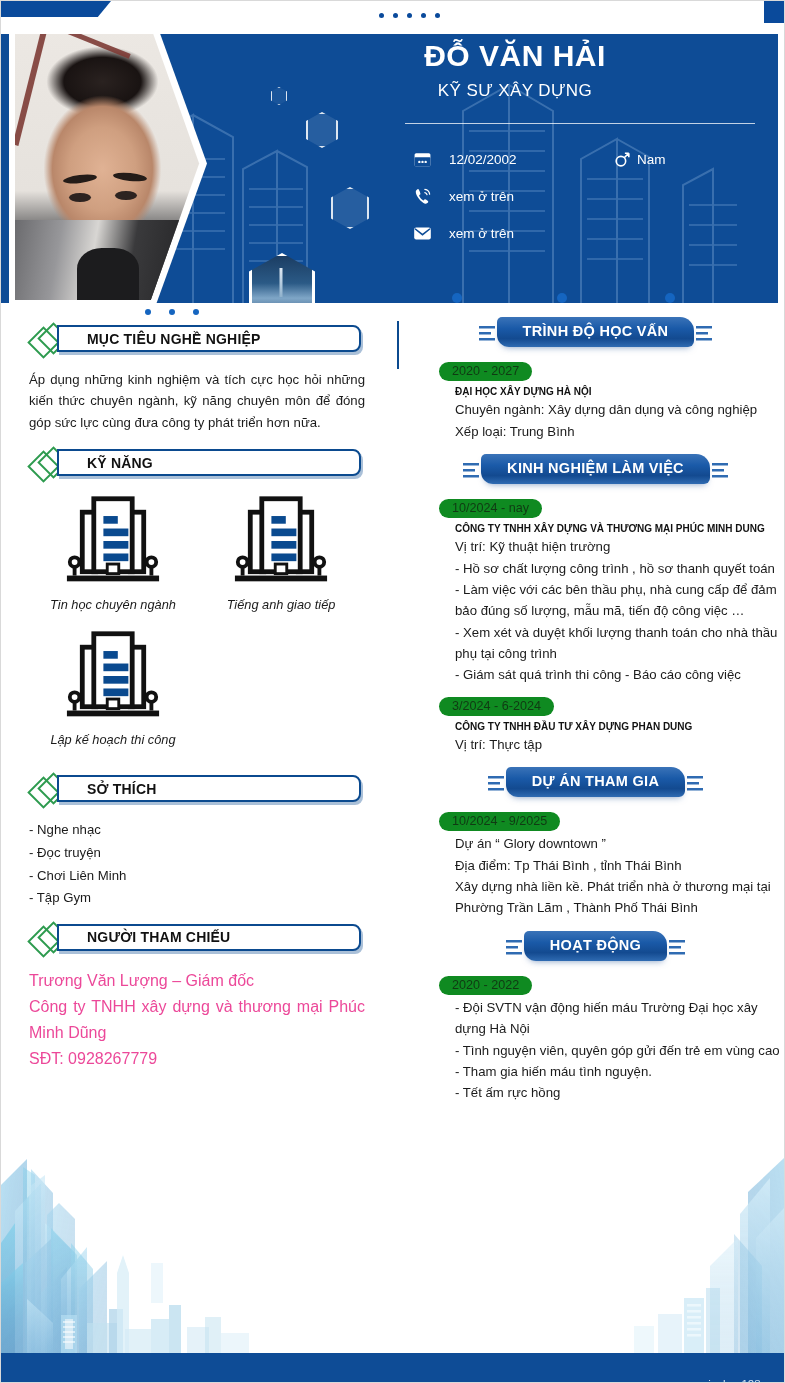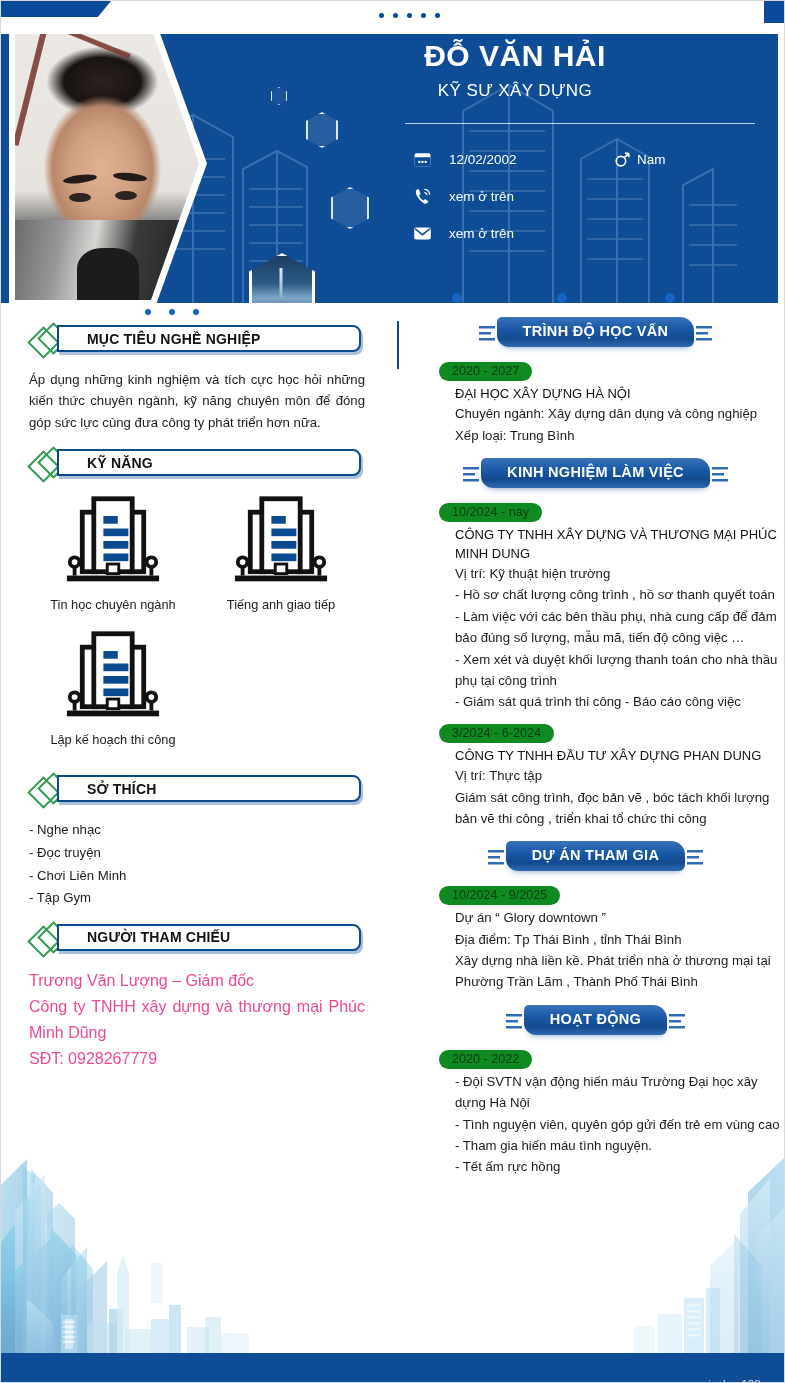--- a/index.html
+++ b/index.html
@@ -135,21 +135,21 @@
   }
   .lsec .dia i.a { left: 3px; top: 8px; }
   .lsec .dia i.b { left: 13px; top: 4px; }
 
   .ltext { font-size: 13.2px; line-height: 1.62; text-align: justify; color: #1b1b1b; margin-bottom: 16px; }
   .llist { font-size: 13.2px; line-height: 1.72; color: #1b1b1b; margin-bottom: 14px; }
   .lref { font-size: 16px; line-height: 1.62; text-align: justify; color: #ec4899; }
 
   
   .skills { display: flex; flex-wrap: wrap; margin: 6px 0 12px 0; }
-  .skill { width: 50%; text-align: center; margin-bottom: 16px; }
+  .skill { width: 50%; text-align: center; margin-bottom: 16px; font-style: italic; }
   .skill .cap { font-size: 12.8px; margin-top: 4px; color: #1b1b1b; }
 
   
   .brush { position: relative; text-align: center; margin: 12px 0 10px 0; height: 34px; }
   .brush .shape {
     display: inline-block; position: relative; padding: 5px 26px 7px 26px;
     background: linear-gradient(180deg,#3a73b8 0%, #1a5aa8 38%, #134a90 72%, #2f6bb2 100%);
     border-radius: 5px 14px 6px 12px;
     box-shadow: 0 4px 7px -4px rgba(20,70,140,.55);
   }
@@ -164,21 +164,21 @@
   .brush .shape::after { right: -18px; }
   .brush .lbl {
     position: relative; color: #fff; font-size: 14.5px; font-weight: bold; letter-spacing: .3px; white-space: nowrap;
   }
 
   .entry { margin: 0 0 10px 34px; }
   .badge {
     display: inline-block; background: #0f8a21; color: #103a13;
     font-size: 12.6px; padding: 2px 13px 3px 13px; border-radius: 12px; margin-bottom: 2px;
   }
-  .etitle { font-size: 13px; font-weight: normal; color: #111; line-height: 1.42; margin: 2px 0 0 16px; }
+  .etitle { font-size: 10px; font-weight: bold; color: #111; line-height: 1.42; margin: 2px 0 0 16px; }
   .ebody { font-size: 13.2px; line-height: 1.62; color: #1b1b1b; margin-left: 16px; }
 
   
   .city-bl { position: absolute; left: 0; bottom: 29px; width: 330px; height: 230px; z-index: 1; opacity: .85; }
   .city-br { position: absolute; right: 0; bottom: 29px; width: 250px; height: 215px; z-index: 1; opacity: .8; }
 
   .footer {
     position: absolute; left: 0; bottom: 0; width: 785px; height: 29px;
     background: #0e4c96; z-index: 7;
   }
@@ -511,21 +511,20 @@
         <div class="ebody">Vị trí: Kỹ thuật hiện trường</div>
         <div class="ebody">- Hồ sơ chất lượng công trình , hồ sơ thanh quyết toán</div>
         <div class="ebody">- Làm việc với các bên thầu phụ, nhà cung cấp để đảm bảo đúng số lượng, mẫu mã, tiến độ công việc …</div>
         <div class="ebody">- Xem xét và duyệt khối lượng thanh toán cho nhà thầu phụ tại công trình</div>
         <div class="ebody">- Giám sát quá trình thi công - Báo cáo công việc</div>
       </div>
       <div class="entry">
         <div class="badge">3/2024 - 6-2024</div>
         <div class="etitle">CÔNG TY TNHH ĐẦU TƯ XÂY DỰNG PHAN DUNG</div>
         <div class="ebody">Vị trí: Thực tập</div>
-        <div class="ebody">Giám sát công trình, đọc bản vẽ , bóc tách khối lượng bản vẽ thi công , triển khai tổ chức thi công</div>
       </div>
 
       <div class="brush">
         <span class="shape"><span class="lbl">DỰ ÁN THAM GIA</span></span>
       </div>
       <div class="entry">
         <div class="badge">10/2024 - 9/2025</div>
         <div class="ebody">Dự án “ Glory downtown ”</div>
         <div class="ebody">Địa điểm: Tp Thái Bình , tỉnh Thái Bình</div>
         <div class="ebody">Xây dựng nhà liền kề. Phát triển nhà ở thương mại tại Phường Trần Lãm , Thành Phố Thái Bình</div>

